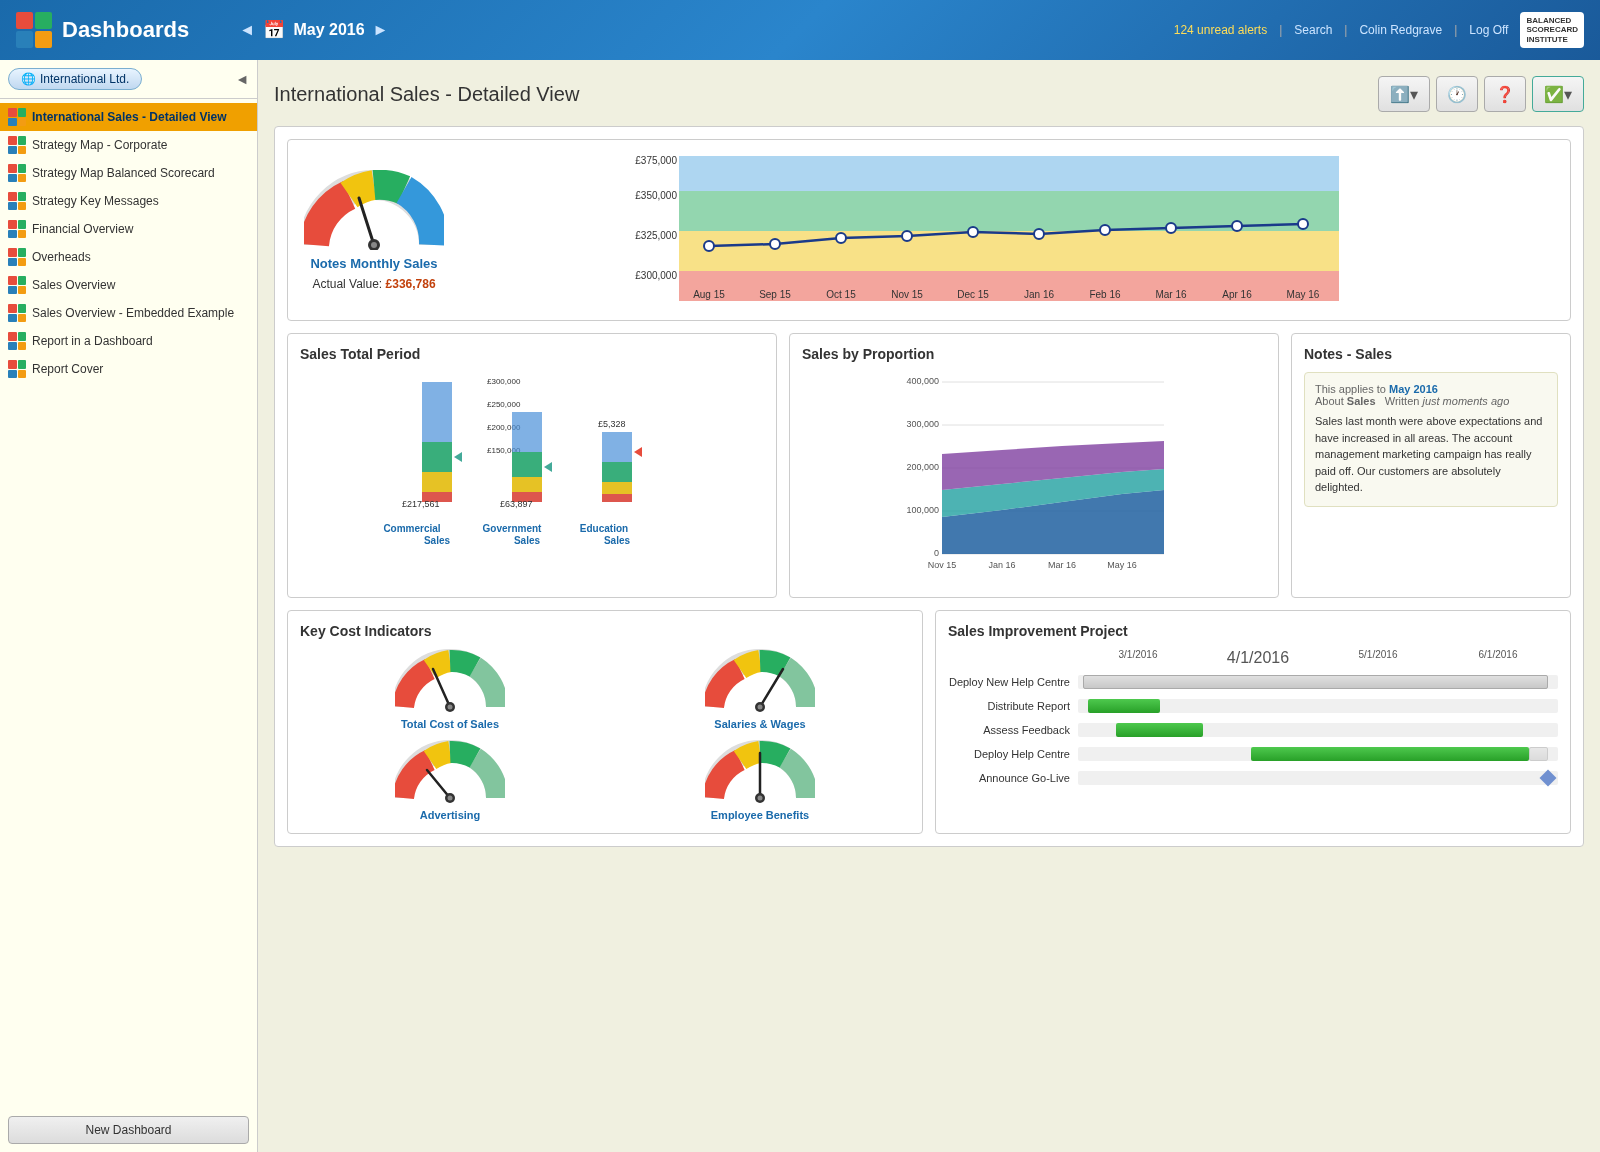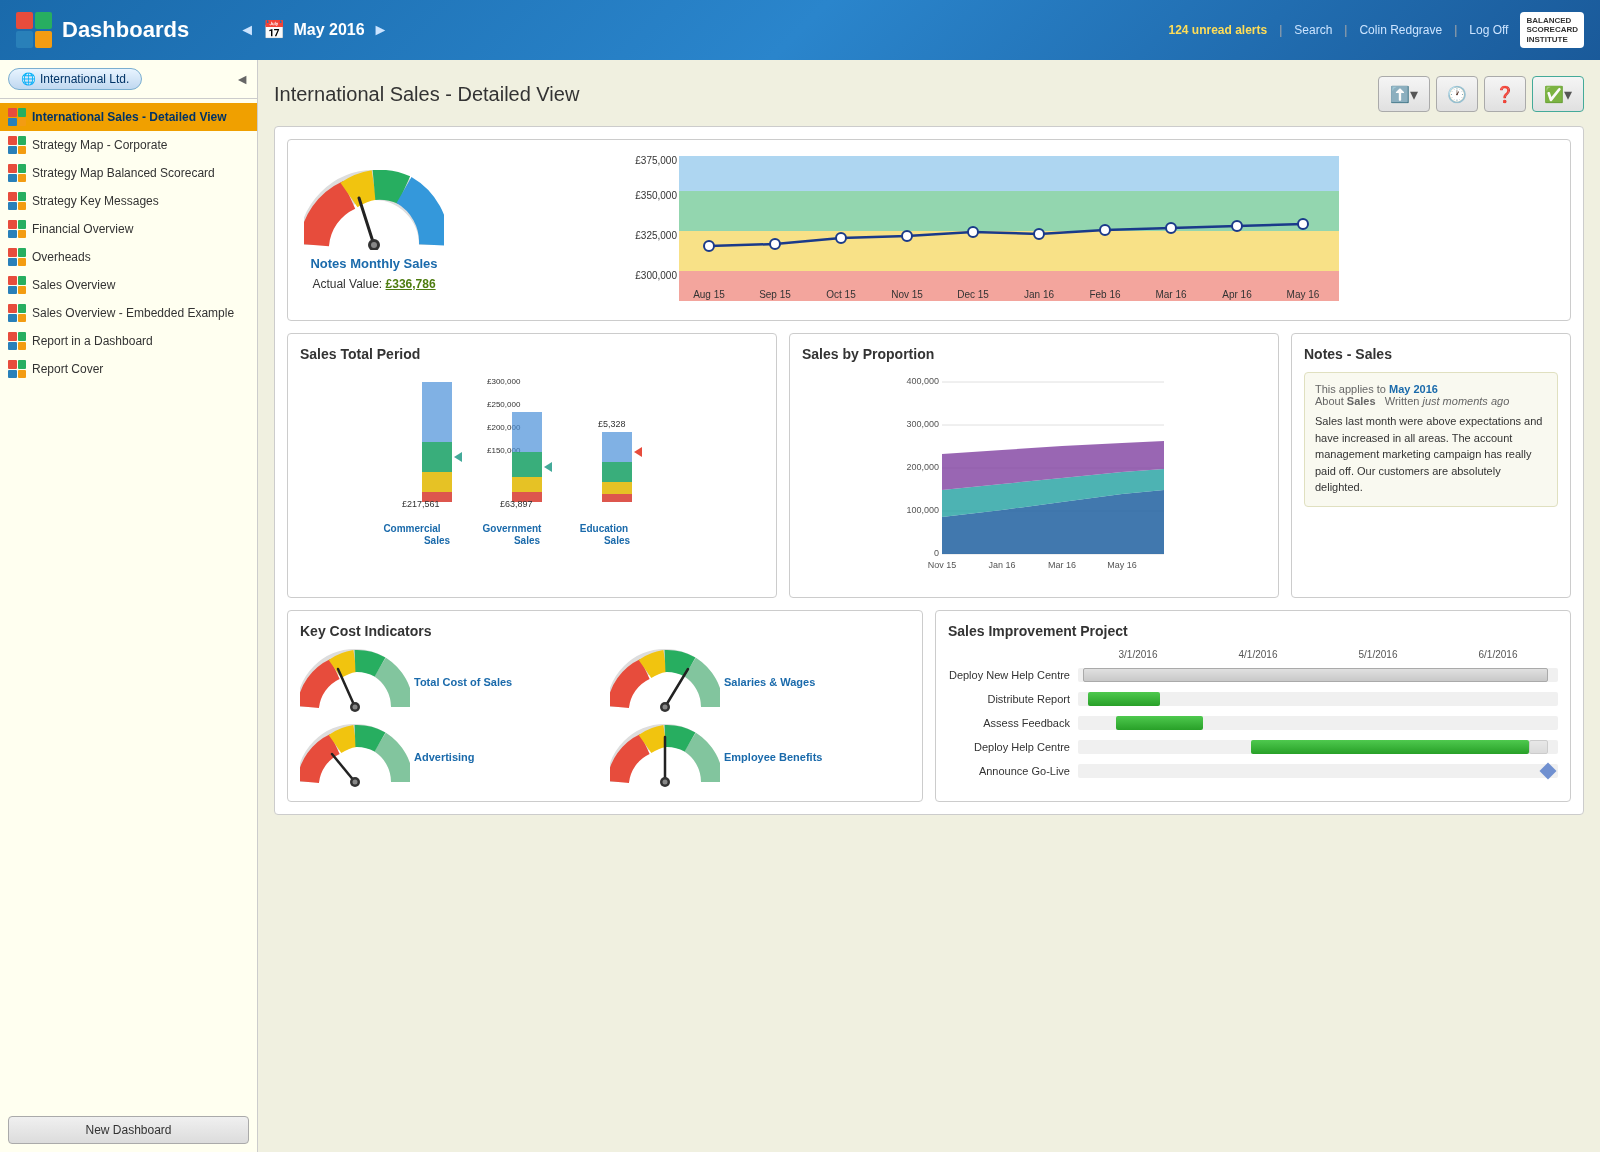--- a/index.html
+++ b/index.html
@@ -29,21 +29,21 @@
     .logo-sq { border-radius: 2px; }
     .sq-red { background: #e74c3c; }
     .sq-green { background: #27ae60; }
     .sq-blue { background: #2980b9; }
     .sq-yellow { background: #f39c12; }
     .header-title { font-size: 22px; font-weight: bold; color: white; margin-right: 30px; }
     .header-nav { display: flex; align-items: center; gap: 8px; margin-left: 20px; }
     .nav-arrow { color: #cce4ff; font-size: 16px; cursor: pointer; }
     .nav-date { font-size: 16px; font-weight: bold; color: white; display: flex; align-items: center; gap: 4px; }
     .header-right { margin-left: auto; display: flex; align-items: center; gap: 12px; font-size: 12px; color: #cce4ff; }
-    .header-alerts { color: #ffdd57; font-weight: bold; }
+    .header-alerts { color: #ffdd57; font-weight: normal; }
     .header-link { color: #cce4ff; cursor: pointer; }
     .bsi-logo { background: white; padding: 4px 6px; border-radius: 4px; font-size: 8px; color: #333; font-weight: bold; line-height: 1.2; }
 
     
     .layout { display: flex; height: calc(100vh - 60px); }
 
     
     .sidebar {
       width: 258px;
       background: #fffff0;
@@ -133,36 +133,36 @@
     
     .dashboard { background: white; border: 1px solid #ccc; border-radius: 4px; padding: 12px; }
 
     
     .top-panel { display: flex; align-items: center; gap: 20px; margin-bottom: 12px; background: white; border: 1px solid #ccc; border-radius: 4px; padding: 16px; }
 
     
     .gauge-container { display: flex; flex-direction: column; align-items: center; gap: 6px; flex-shrink: 0; }
     .gauge-label-top { font-size: 13px; color: #1a6aab; font-weight: bold; text-align: center; }
     .gauge-value { font-size: 12px; color: #333; text-align: center; }
-    .gauge-value strong { color: #4d7c0f; text-decoration: underline; }
+    .gauge-value strong { color: #c2410c; }
 
     
     .line-chart-area { flex: 1; }
 
     
     .middle-row { display: grid; grid-template-columns: 1fr 1fr 280px; gap: 12px; margin-bottom: 12px; }
     .panel { background: white; border: 1px solid #ccc; border-radius: 4px; padding: 12px; }
     .panel-title { font-size: 14px; font-weight: bold; color: #333; margin-bottom: 10px; }
 
     
     .bottom-row { display: grid; grid-template-columns: 1fr 1fr; gap: 12px; }
 
     
     .gauges-grid { display: grid; grid-template-columns: 1fr 1fr; gap: 10px; }
-    .gauge-small { display: flex; flex-direction: row; align-items: center; gap: 4px; }
+    .gauge-small { display: flex; flex-direction: column; align-items: center; gap: 4px; }
     .gauge-small-label { font-size: 11px; color: #1a6aab; font-weight: bold; text-align: center; }
 
     
     .notes-content { background: #f9f9f0; border: 1px solid #e0e0c0; border-radius: 4px; padding: 10px; font-size: 11px; color: #555; }
     .notes-header { margin-bottom: 6px; color: #666; }
     .notes-period { color: #1a6aab; font-weight: bold; }
     .notes-text { color: #333; line-height: 1.5; }
 
     
     .gantt-container { overflow: hidden; }
@@ -557,21 +557,21 @@
             </div>
           </div>
         </div>
 
         <div class="panel">
           <div class="panel-title">Sales Improvement Project</div>
           <div class="gantt-container">
 
             <div style="display:flex; margin-left:130px; margin-bottom:6px;">
               <div style="flex:1; font-size:10px; color:#555; text-align:center;">3/1/2016</div>
-              <div style="flex:1; font-size:10px; color:#555; text-align:center;">4/1/2016</div>
+              <div style="flex:1; font-size:16px; color:#555; text-align:center;">4/1/2016</div>
               <div style="flex:1; font-size:10px; color:#555; text-align:center;">5/1/2016</div>
               <div style="flex:1; font-size:10px; color:#555; text-align:center;">6/1/2016</div>
             </div>
 
             <div class="gantt-row">
               <div class="gantt-task-label">Deploy New Help Centre</div>
               <div class="gantt-track">
                 <div class="gantt-bar gantt-bar-gray" style="left:1%; width:97%;"></div>
               </div>
             </div>

